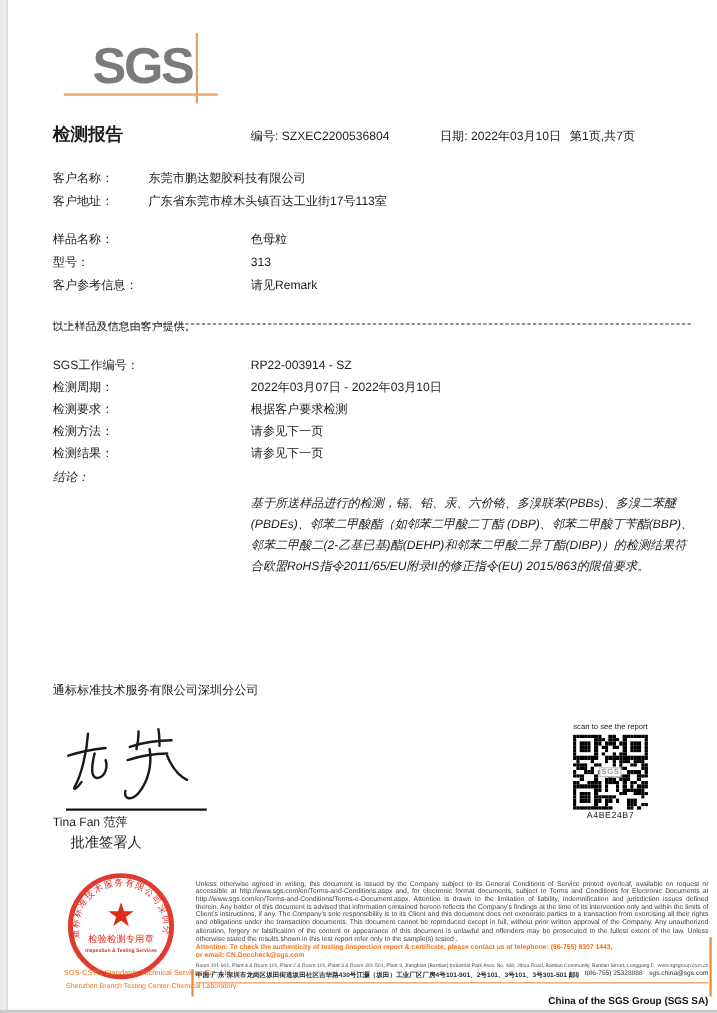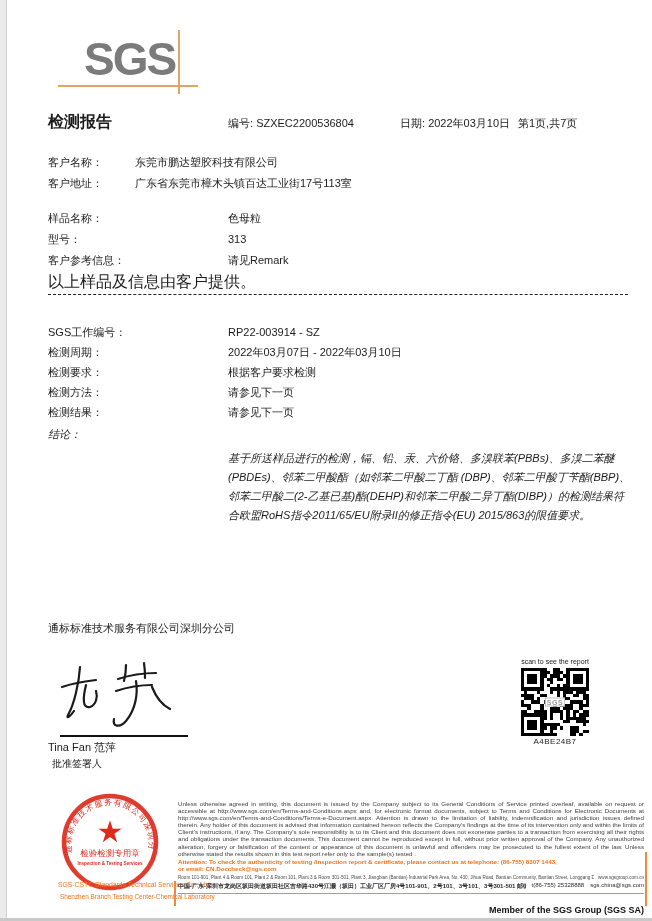--- a/index.html
+++ b/index.html
@@ -22,36 +22,36 @@
   .hdr .date { position:absolute; left:400px; top:4px; font-size:11px; }
   .hdr .pg   { position:absolute; left:518px; top:4px; font-size:11px;text-align:center; }
 
   .row { display:flex; font-size:11px; line-height:21px; }
   .row .lab { flex:none; }
   .lab-sm { width:87px; }
   .lab-lg { width:180px; }
 
   .sec-client { position:absolute; left:48px; top:152px; width:580px; }
   .sec-sample { position:absolute; left:48px; top:208px; width:580px; }
-  .sec-sample .note { font-size:16px; line-height:21px; margin-top:0px; }
+  .sec-sample .note { font-size:10px; line-height:21px; margin-top:16px; }
   .dash-sep { position:absolute; left:48px; top:294px; width:580px; border-top:1.5px dashed #222; }
 
   .sec-work { position:absolute; left:48px; top:322px; width:584px; }
   .sec-work .row { line-height:20px; }
   .concl { display:flex; font-size:11px; margin-top:3px;font-style:italic; }
   .concl .lab { flex:none; width:180px; line-height:19px; }
   .concl .val { width:404px; line-height:19px;margin-top:24px; }
 
   .sec-sign { position:absolute; left:48px; top:621px; width:300px; height:160px; }
   .sec-sign .company { font-size:11px; line-height:14px; }
   .sec-sign .auth { font-size:11px; line-height:14px; margin-top:2px; }
   .sig-svg { position:absolute; left:8px; top:36px; }
   .sig-line { position:absolute; left:12px; top:114px; width:128px; border-top:2px solid #111; }
   .sig-name { position:absolute; left:0px; top:119px; font-size:11px; }
-  .sig-role { position:absolute; left:4px; top:136px; font-size:10px;text-align:right; }
+  .sig-role { position:absolute; left:16px; top:136px; font-size:13px;text-align:right; }
 
   .sec-qr { position:absolute; left:498px; top:658px; width:114px; text-align:center; }
   .qr-caption { font-size:7px; color:#222; }
   .qr-wrap { position:relative; width:68px; height:68px; margin:3px auto 1px auto; }
   .qr-grid { display:grid; grid-template-columns:repeat(21,1fr); grid-template-rows:repeat(21,1fr); width:68px; height:68px; background:#fff; }
   .qr-grid div { background:#fff; }
   .qr-grid div.qm { background:#000; }
   .qr-logo { position:absolute; left:50%; top:50%; transform:translate(-50%,-50%); background:#fff; font-size:7px; font-weight:bold; color:#9a9a9a; padding:0 1px; border:1px solid #bbb; letter-spacing:0.5px; }
   .qr-code-text { font-size:8px; color:#222; letter-spacing:0.5px; }
 
@@ -648,16 +648,16 @@
     </div>
     <div class="addr-row2">
       <span class="a">中国·广东·深圳市龙岗区坂田街道坂田社区吉华路430号江灏（坂田）工业厂区厂房4号101-901、2号101、3号101、3号301-501 邮编:518129</span>
       <span class="b">t(86-755) 25328888</span>
       <span class="c">sgs.china@sgs.com</span>
     </div>
     <div class="footer-hline"></div>
   </div>
   <div class="footer-vline-l"></div>
   <div class="footer-vline-r"></div>
-  <div class="member">Member of the SGS Group (SGS SA)</div>
+  <div class="member">China of the SGS Group (SGS SA)</div>
 
   <div class="bottom-edge"></div>
 </div>
 
 </body></html>

